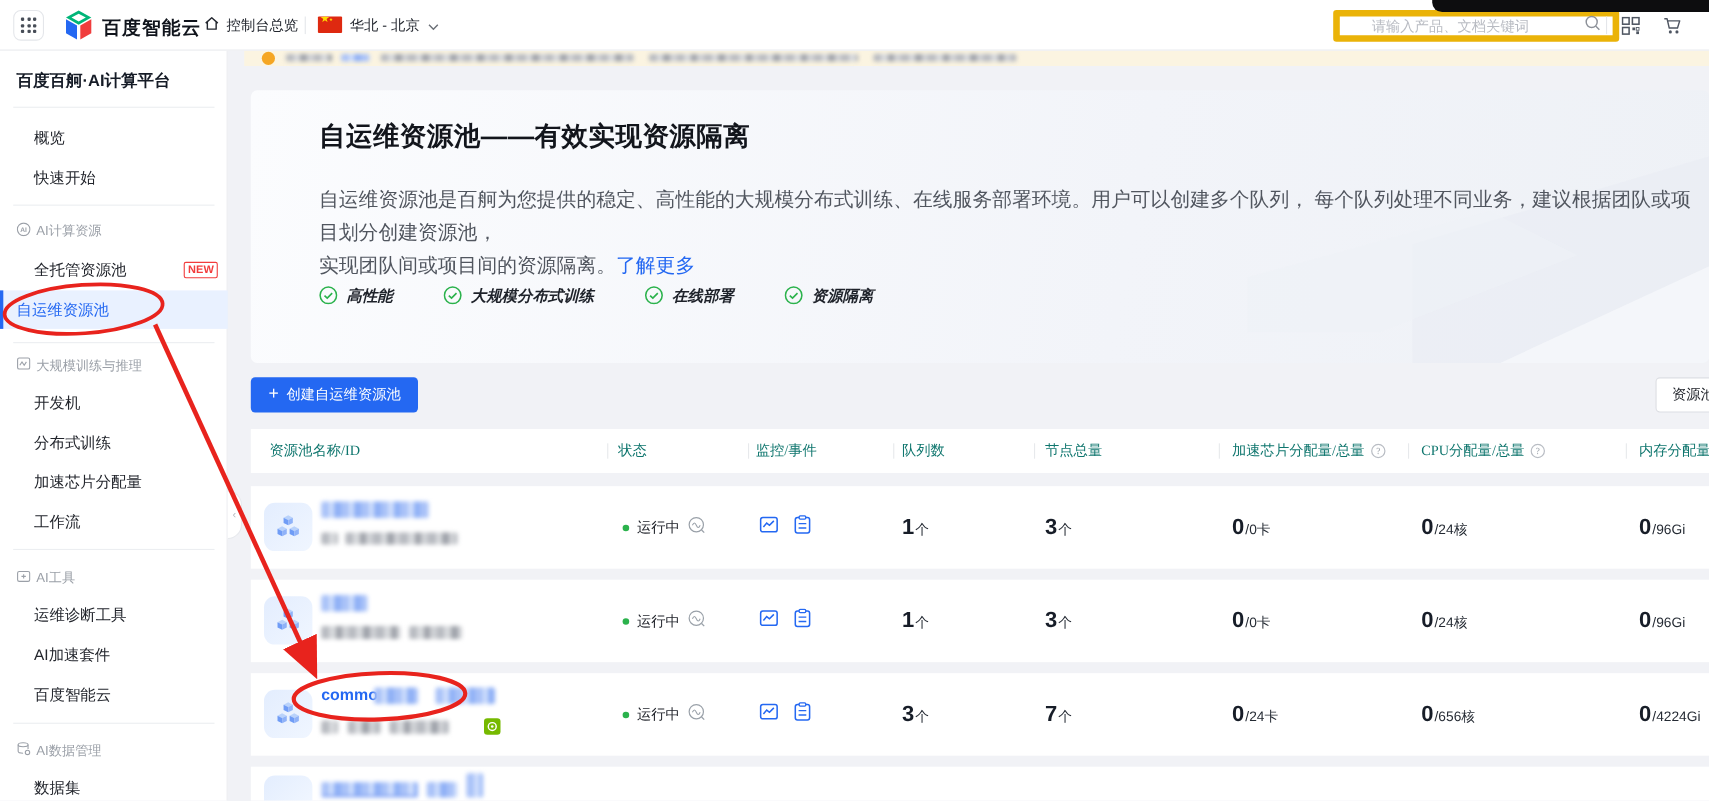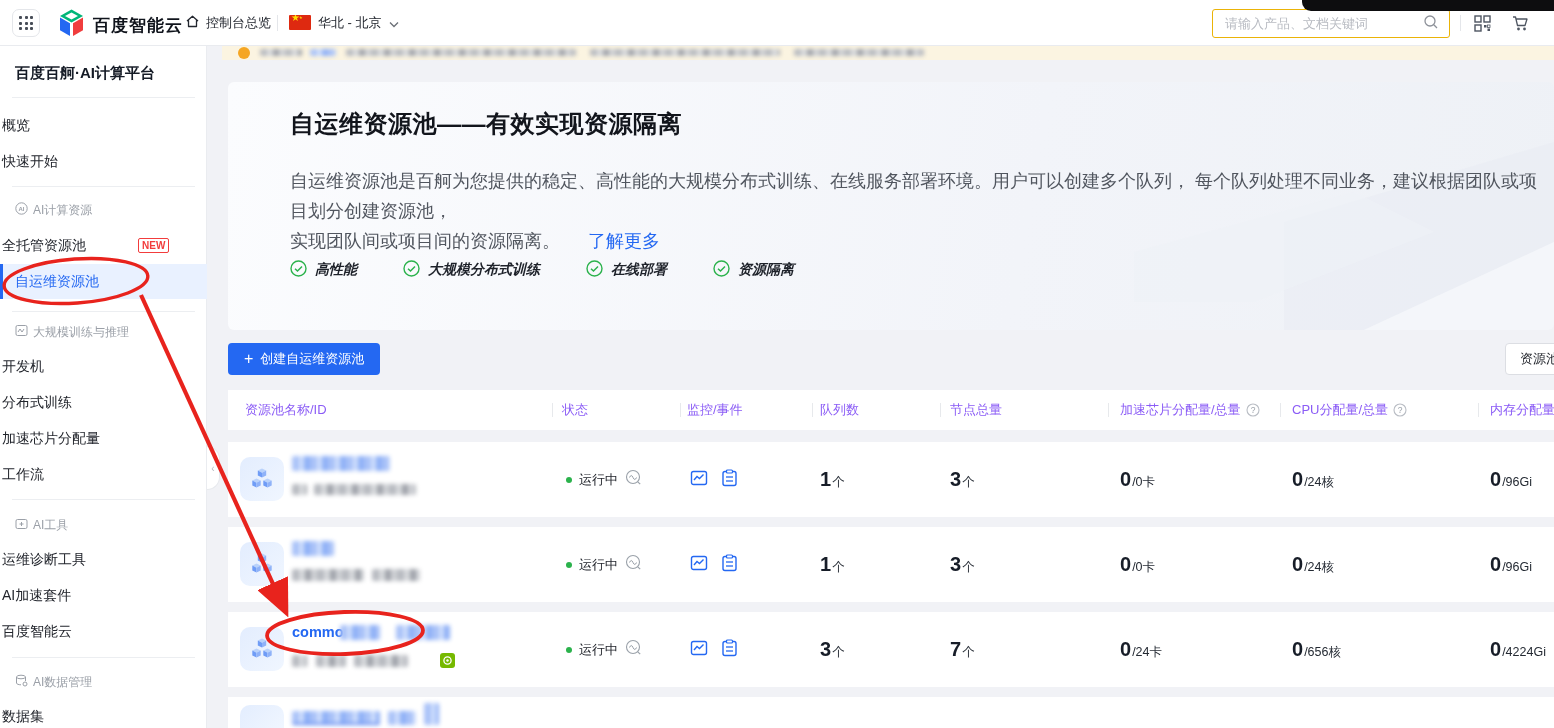--- a/index.html
+++ b/index.html
@@ -13,60 +13,60 @@
   .grid-dots { display:grid; grid-template-columns:repeat(3,3px); grid-gap:2.5px; }
   .grid-dots i { width:3px; height:3px; background:#474d57; border-radius:1px; }
   .logo-wrap { position:absolute; left:58px; top:8px; display:flex; align-items:center; gap:8px; cursor:pointer; }
   .logo-text { font-size:17px; font-weight:bold; letter-spacing:1px; color:#10141c; }
   .nav-link { position:absolute; top:0; height:46px; display:flex; align-items:center; gap:6px; font-size:13px; color:#23272f; cursor:pointer; }
   .nav-sep { position:absolute; top:15px; width:1px; height:16px; background:#e4e6ea; }
   .flag { position:absolute; left:289px; top:15px; width:22px; height:15px; background:#de2910; border-radius:1px; overflow:hidden; }
   .flag .star { position:absolute; left:2px; top:-3px; color:#ffde00; font-size:10px; }
   .flag .s2 { position:absolute; left:10px; top:0px; color:#ffde00; font-size:4px; }
   .region { position:absolute; left:318px; top:0; height:46px; display:flex; align-items:center; gap:7px; font-size:13px; color:#23272f; cursor:pointer; }
-  .searchbox { position:absolute; left:1212px; top:9px; width:238px; height:29px; border:1px solid #eab308; border-radius:3px; background:#fff; display:flex; align-items:center; }
+  .searchbox { position:absolute; left:1212px; top:9px; width:260px; height:29px; border:6px solid #eab308; border-radius:3px; background:#fff; display:flex; align-items:center;padding-left:17px; }
   .searchbox input { flex:1; border:none; outline:none; padding:0 8px 0 12px; font-size:13px; color:#333; background:transparent; font-family:inherit; }
   .searchbox input::placeholder { color:#b8bbc2; }
   .nav-icon { color:#4e5561; cursor:pointer; }
   .black-pill { position:absolute; left:1302px; top:0; width:252px; height:11px; background:#0d0d0f; border-radius:0 0 0 9px; z-index:30; }
 
   
   .sidebar { position:absolute; left:0; top:46px; width:207px; height:682px; background:#fff; border-right:1px solid #eaecf0; z-index:5; }
   .sb-title { position:absolute; left:15px; top:18px; font-size:15px; font-weight:bold; color:#151b26; }
   .sb-div { position:absolute; left:12px; width:183px; height:1px; background:#eceef1; }
-  .sb-item { position:absolute; left:0; width:207px; height:35px; display:flex; align-items:center; padding-left:2px; font-size:14px; color:#22252c; cursor:pointer; }
+  .sb-item { position:absolute; left:0; width:207px; height:35px; display:flex; align-items:center; padding-left:31px; font-size:14px; color:#22252c; cursor:pointer; }
   .sb-item.active { background:#e9f1ff; color:#2468f2; border-left:3px solid #2468f2; padding-left:12px; }
   .sb-sec { position:absolute; left:15px; height:28px; display:flex; align-items:center; gap:5px; font-size:12px; color:#9ba0a8; }
   .badge-new { margin-left:52px; font-size:10px; color:#f23c3c; border:1px solid #f23c3c; border-radius:2px; padding:0 3px; line-height:13px; font-weight:bold; }
   .sb-handle { position:absolute; left:207px; top:446px; width:13px; height:44px; background:#fff; border:1px solid #e7e9ed; border-left:none; border-radius:0 22px 22px 0; z-index:6; display:flex; align-items:center; justify-content:center; color:#b6bac1; font-size:10px; cursor:pointer; }
 
   
   .notice { position:absolute; left:222px; top:46px; width:1332px; height:14px; background:#fbf4e1; z-index:4; }
   .notice-icon { position:absolute; left:16px; top:1px; width:12px; height:12px; border-radius:50%; background:#f5a623; }
   .blur-chip { position:absolute; border-radius:2px; filter:blur(2px); }
   .chip-gray { background:repeating-linear-gradient(90deg,#b7bac0 0 7px,#d8dadd 7px 13px,#9fa3aa 13px 19px,#cfd1d5 19px 25px); }
   .chip-blue2 { background:repeating-linear-gradient(90deg,#a9c2f8 0 7px,#cfdefc 7px 12px,#8fb0f6 12px 18px); }
 
   
   .banner { position:absolute; left:228px; top:82px; width:1326px; height:248px; border-radius:6px; background:linear-gradient(100deg,#fbfcfe 0%,#f2f4f9 60%,#eef1f6 100%); overflow:hidden; }
   .banner-deco { position:absolute; right:0; top:0; }
   .banner-title { position:absolute; left:62px; top:26px; font-size:24px; font-weight:bold; color:#12151c; letter-spacing:0.5px; }
   .banner-desc { position:absolute; left:62px; top:84px; font-size:18px; color:#51565f; line-height:30px; }
-  .banner-desc .link { color:#2468f2; cursor:pointer;margin-left:28px; }
+  .banner-desc .link { color:#2468f2; cursor:pointer; }
   .features { position:absolute; left:62px; top:178px; display:flex; align-items:center; gap:46px;font-style:italic; }
   .feature { display:flex; align-items:center; gap:8px; font-size:14px; font-weight:bold; color:#1e222a; }
 
   
   .btn-primary { position:absolute; left:228px; top:343px; height:32px; padding:0 16px; background:#2468f2; color:#fff; font-size:13px; border:none; border-radius:4px; display:flex; align-items:center; gap:7px; cursor:pointer; font-family:inherit; }
   .btn-primary .plus { font-size:16px; font-weight:normal; line-height:1; }
   .btn-right { position:absolute; left:1505px; top:343px; width:80px; height:32px; background:#fff; border:1px solid #dcdee3; border-radius:4px; font-size:13px; color:#22252c; display:flex; align-items:center; padding-left:14px; cursor:pointer; }
 
   
   .thead { position:absolute; left:228px; top:390px; width:1472px; height:40px; background:#fff; }
-  .th { position:absolute; top:0; height:40px; display:flex; align-items:center; gap:5px; font-size:13px; color:#8b5cf6; }
+  .th { position:absolute; top:0; height:40px; display:flex; align-items:center; gap:5px; font-size:13px; color:#0f766e;font-family:Liberation Serif, serif; }
   .th-sep { position:absolute; top:13px; width:1px; height:14px; background:#e7e9ec; }
   .trow { position:absolute; left:228px; width:1472px; height:75px; background:#fff; }
   .pool-icon { position:absolute; left:12px; top:15px; width:44px; height:44px; border-radius:10px; background:linear-gradient(135deg,#e3edfe,#f0f6ff); display:flex; align-items:center; justify-content:center; }
   .cell-status { position:absolute; left:338px; top:0; height:75px; display:flex; align-items:center; gap:7px; }
   .dot { width:6px; height:6px; border-radius:50%; background:#2bb24c; }
   .st-text { font-size:13px; color:#22252c; }
   .cell-mon { position:absolute; left:462px; top:0; height:75px; display:flex; align-items:center; gap:13px; }
   .num-cell { position:absolute; top:0; height:75px; display:flex; align-items:baseline; padding-top:27px; }
   .num-big { font-size:20px; font-weight:bold; color:#171d28; line-height:20px; }
   .num-sm { font-size:12.5px; color:#242a33; margin-left:1px; }

